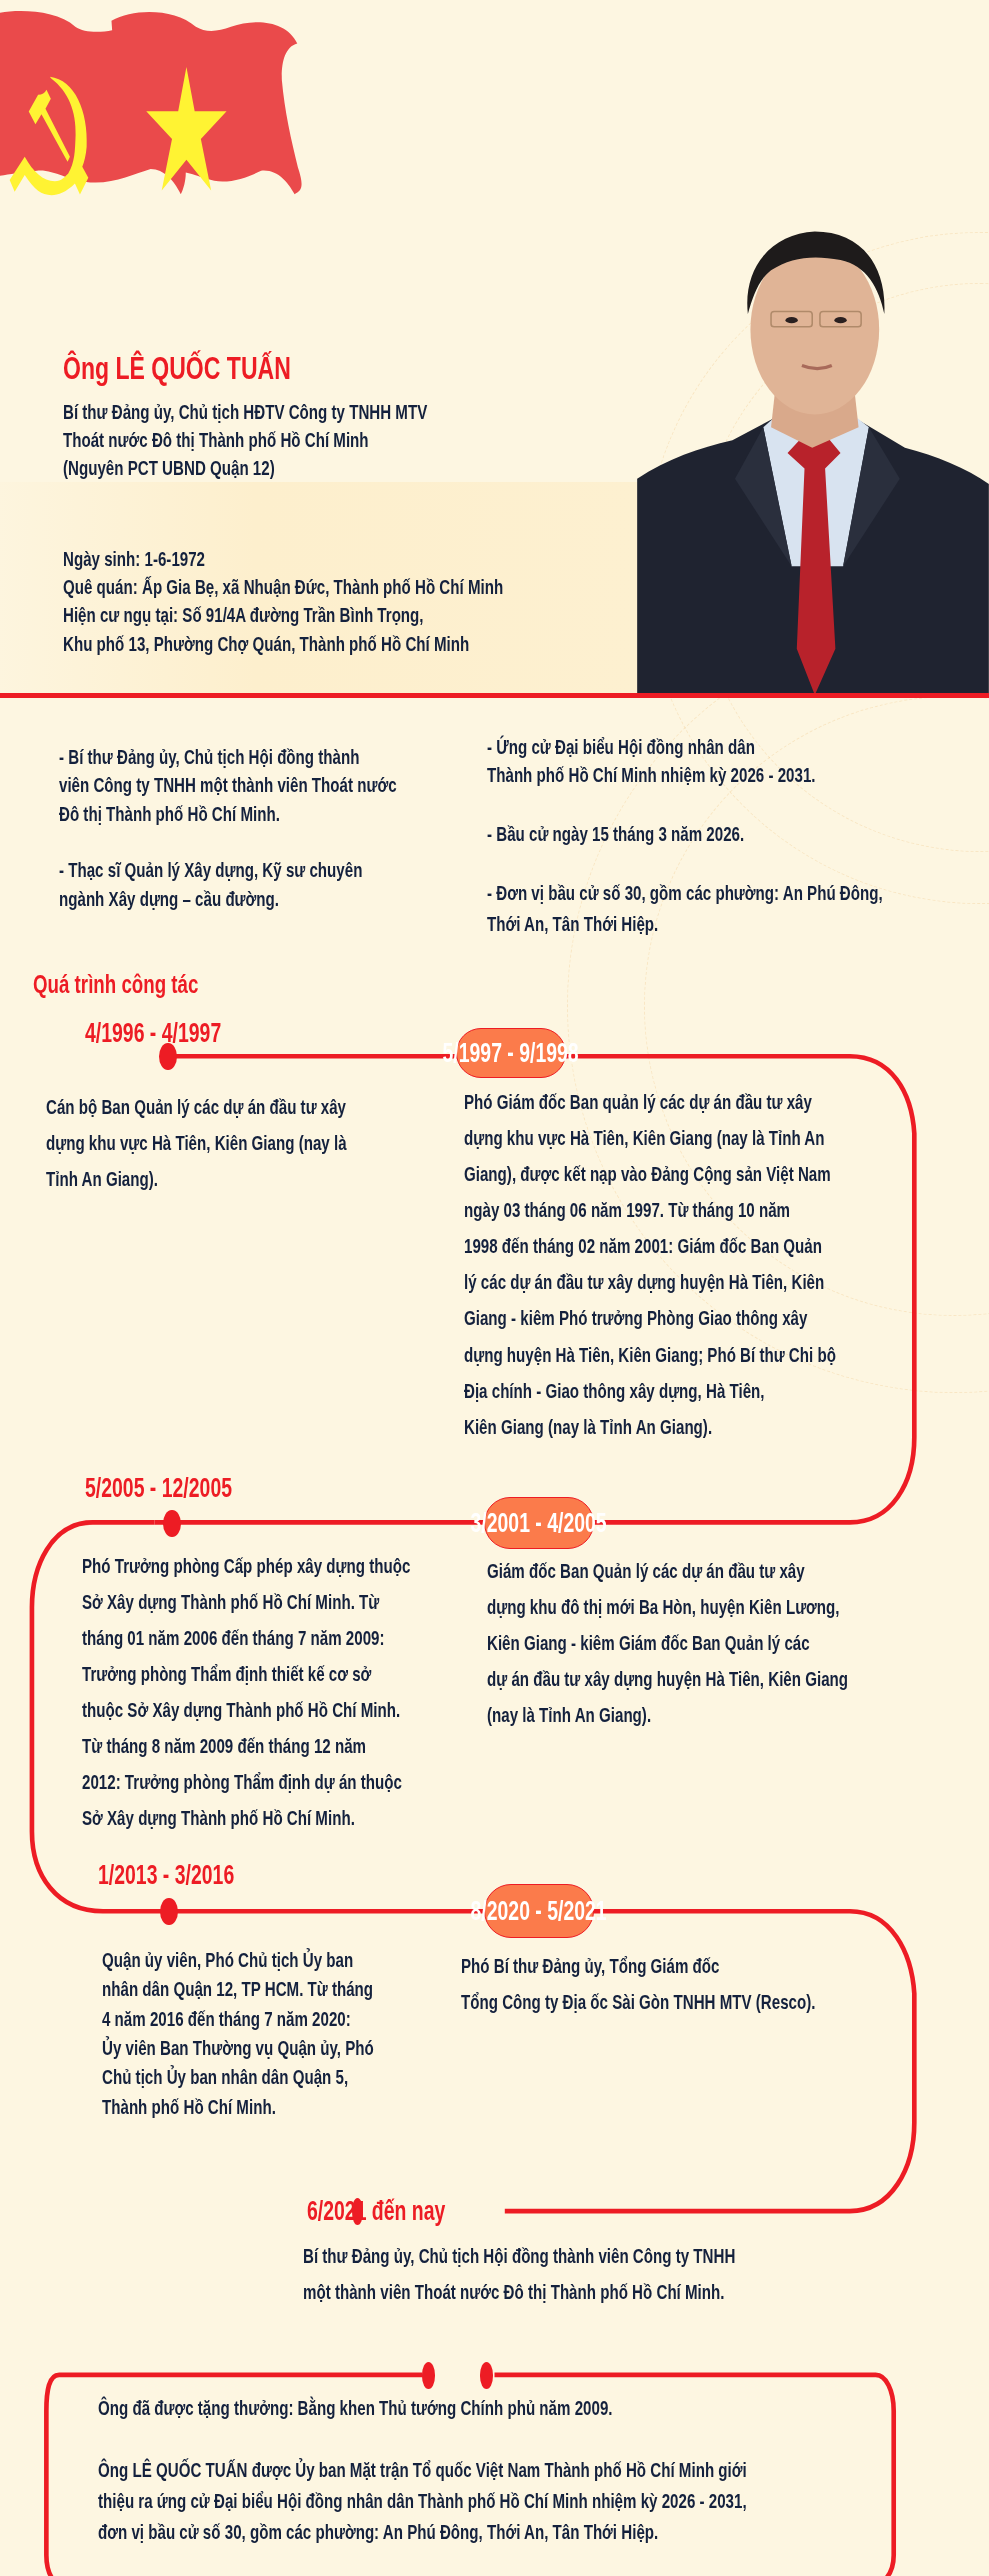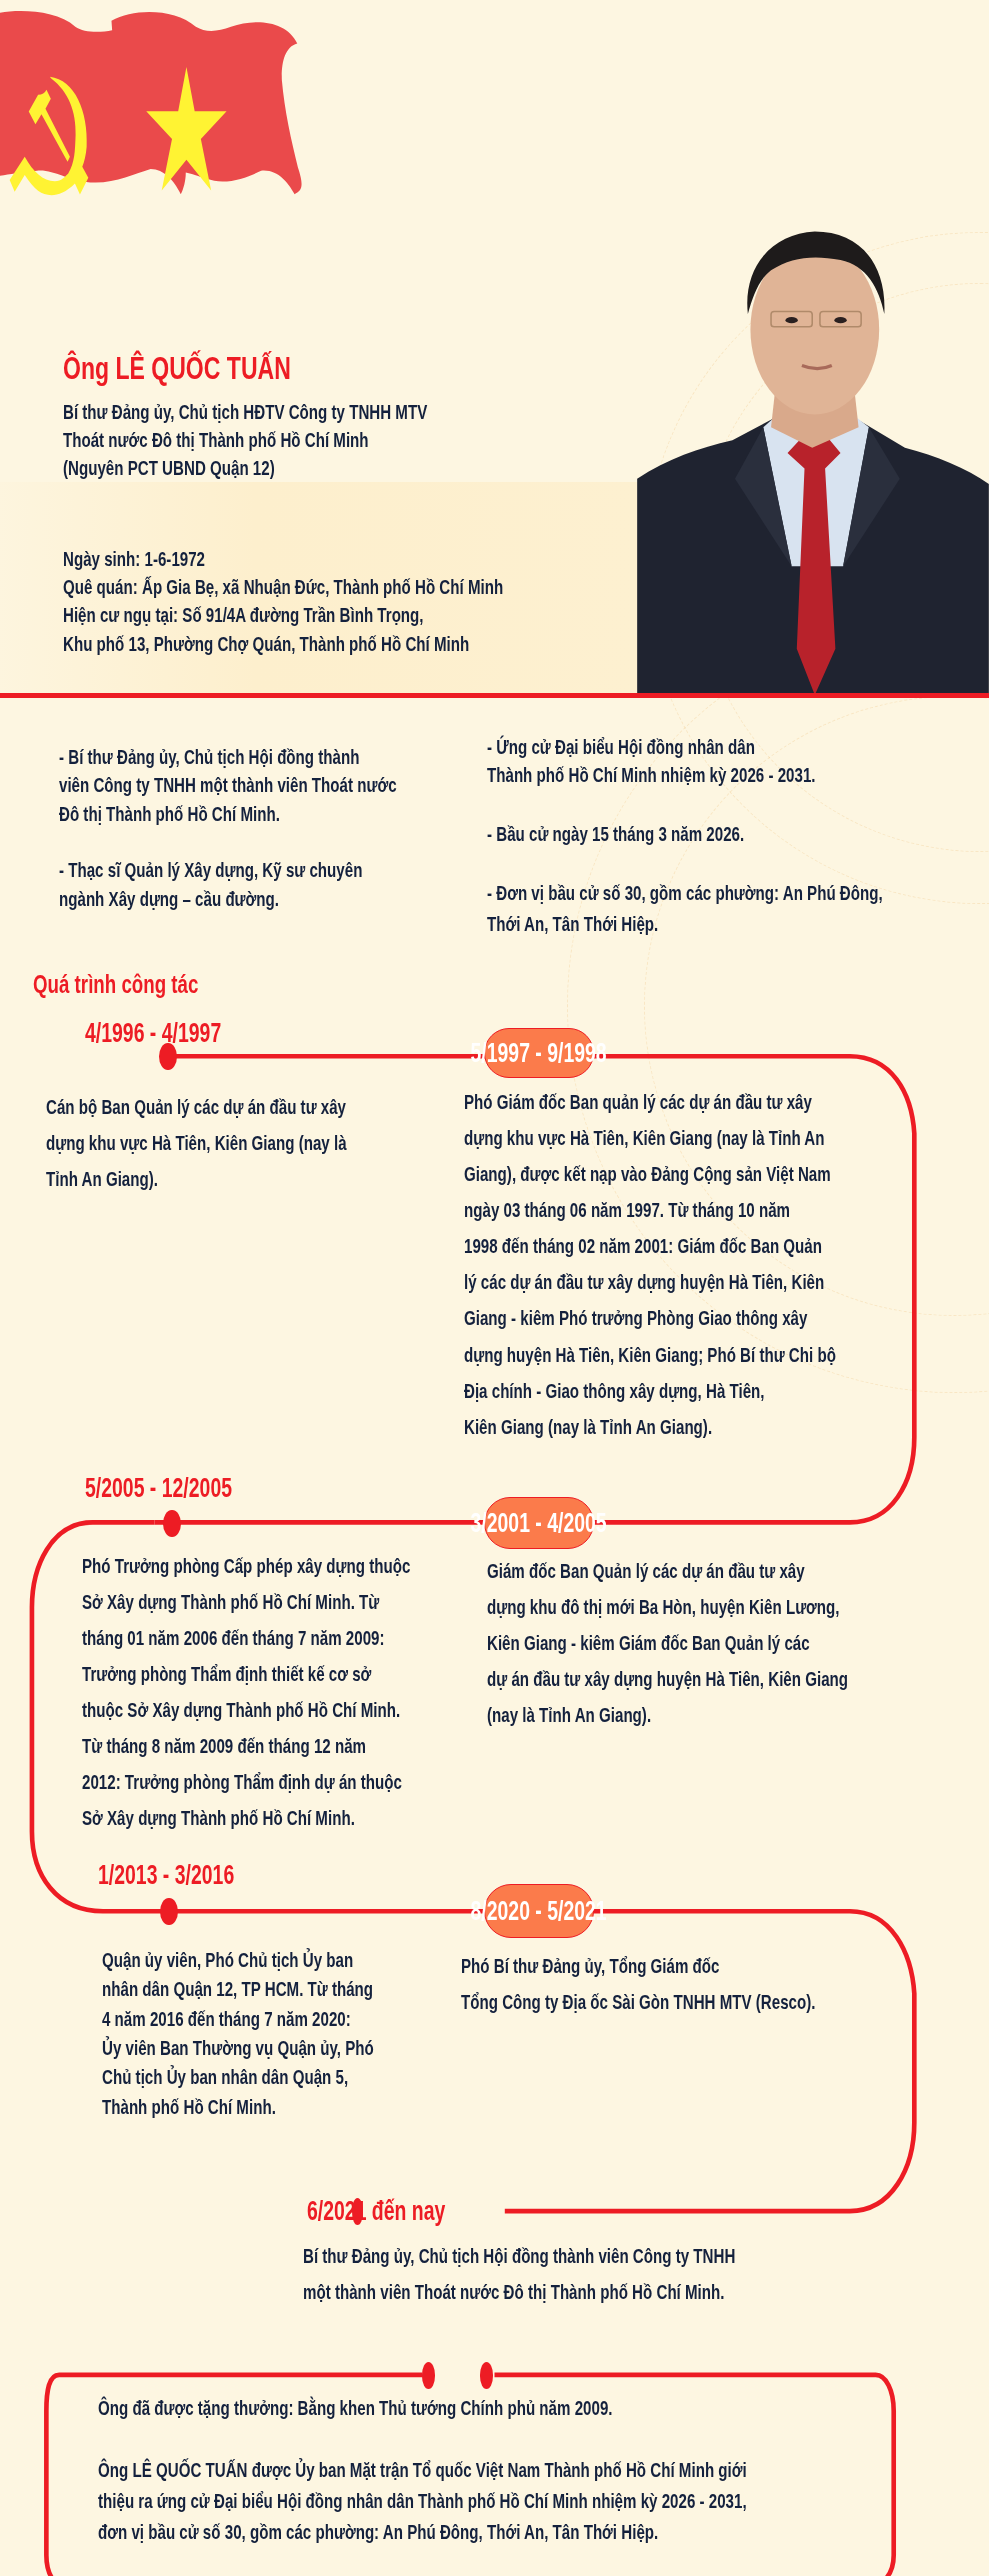--- a/index.html
+++ b/index.html
@@ -117,21 +117,21 @@
 </svg>
 <div class="dot" style="left:422px;top:2362px;width:13.4px;"></div>
 <div class="dot" style="left:480px;top:2362px;width:13.4px;"></div>
 
 <div class="abs cond date-red" style="left:85px;top:1018px;">4/1996 - 4/1997</div>
 <div class="dot" style="left:159px;top:1043px;"></div>
 <div class="abs cond body-text" style="left:46px;top:1092px;">Cán bộ Ban Quản lý các dự án đầu tư xây</div>
 <div class="abs cond body-text" style="left:46px;top:1128px;">dựng khu vực Hà Tiên, Kiên Giang (nay là</div>
 <div class="abs cond body-text" style="left:46px;top:1164px;">Tỉnh An Giang).</div>
 
-<div class="pill" style="left:484px;top:1028px;width:110px;height:50px;border-radius:26px;">
+<div class="pill" style="left:456px;top:1028px;width:110px;height:50px;border-radius:26px;">
     <span>5/1997 - 9/1998</span>
   </div>
 <div class="abs cond body-text" style="left:464px;top:1087px;">Phó Giám đốc Ban quản lý các dự án đầu tư xây</div>
 <div class="abs cond body-text" style="left:464px;top:1123px;">dựng khu vực Hà Tiên, Kiên Giang (nay là Tỉnh An</div>
 <div class="abs cond body-text" style="left:464px;top:1159px;">Giang), được kết nạp vào Đảng Cộng sản Việt Nam</div>
 <div class="abs cond body-text" style="left:464px;top:1195px;">ngày 03 tháng 06 năm 1997. Từ tháng 10 năm</div>
 <div class="abs cond body-text" style="left:464px;top:1231px;">1998 đến tháng 02 năm 2001: Giám đốc Ban Quản</div>
 <div class="abs cond body-text" style="left:464px;top:1267px;">lý các dự án đầu tư xây dựng huyện Hà Tiên, Kiên</div>
 <div class="abs cond body-text" style="left:464px;top:1303px;">Giang - kiêm Phó trưởng Phòng Giao thông xây</div>
 <div class="abs cond body-text" style="left:464px;top:1340px;">dựng huyện Hà Tiên, Kiên Giang; Phó Bí thư Chi bộ</div>

